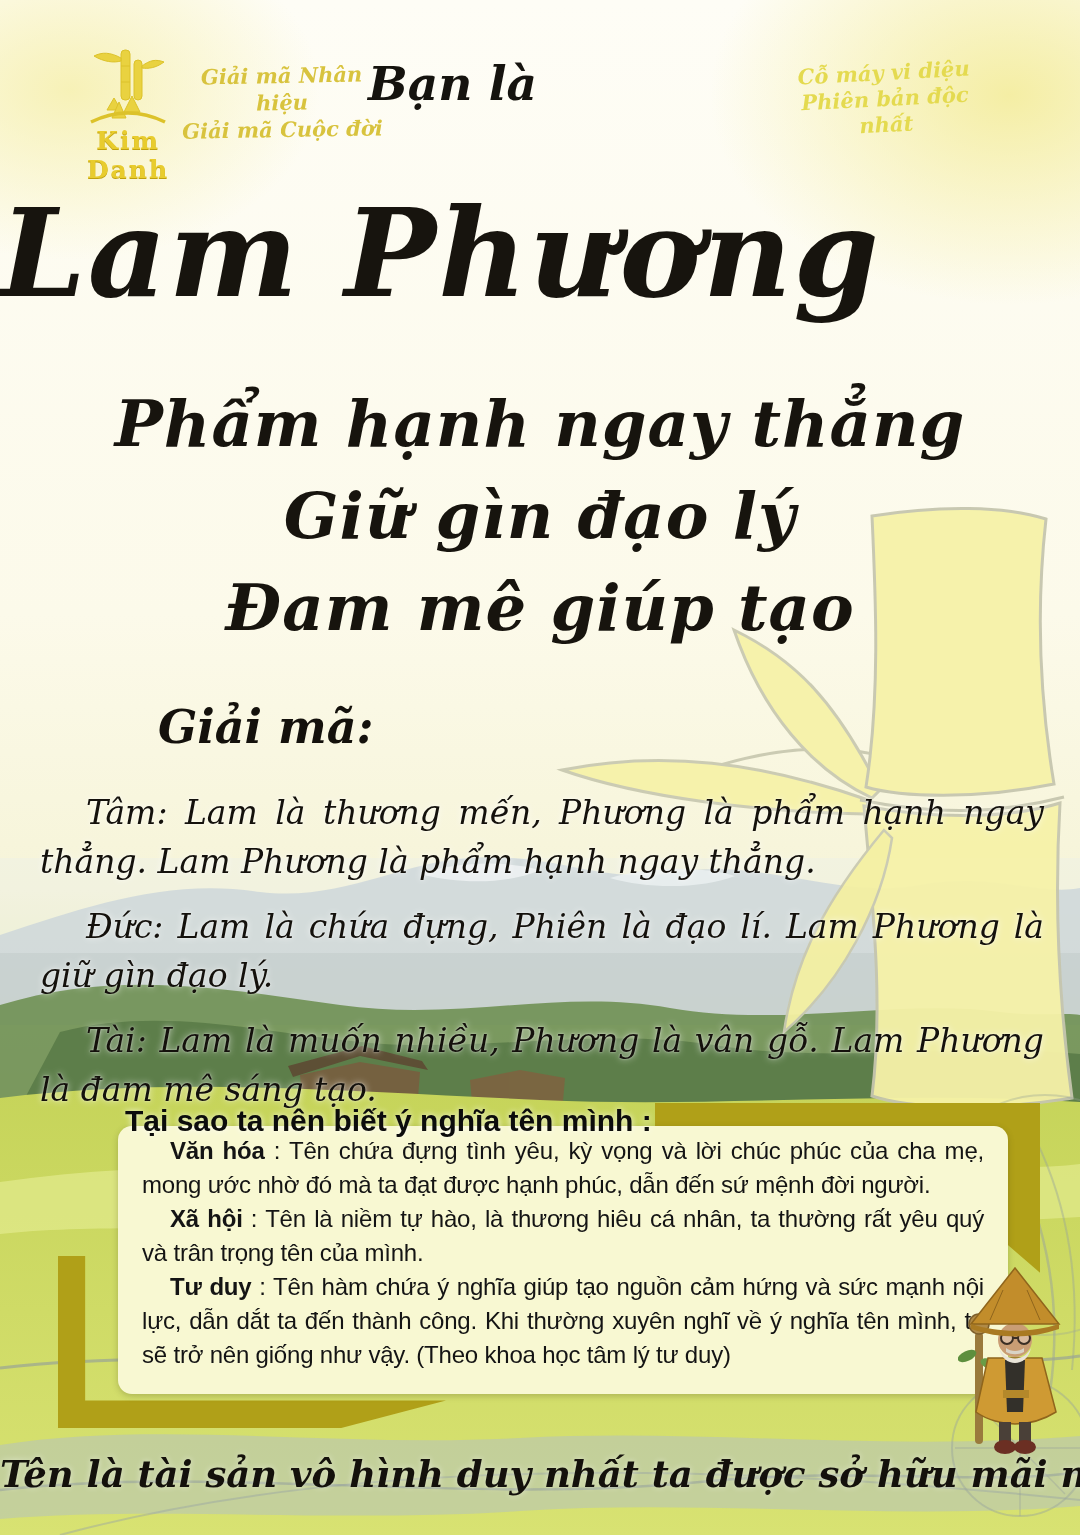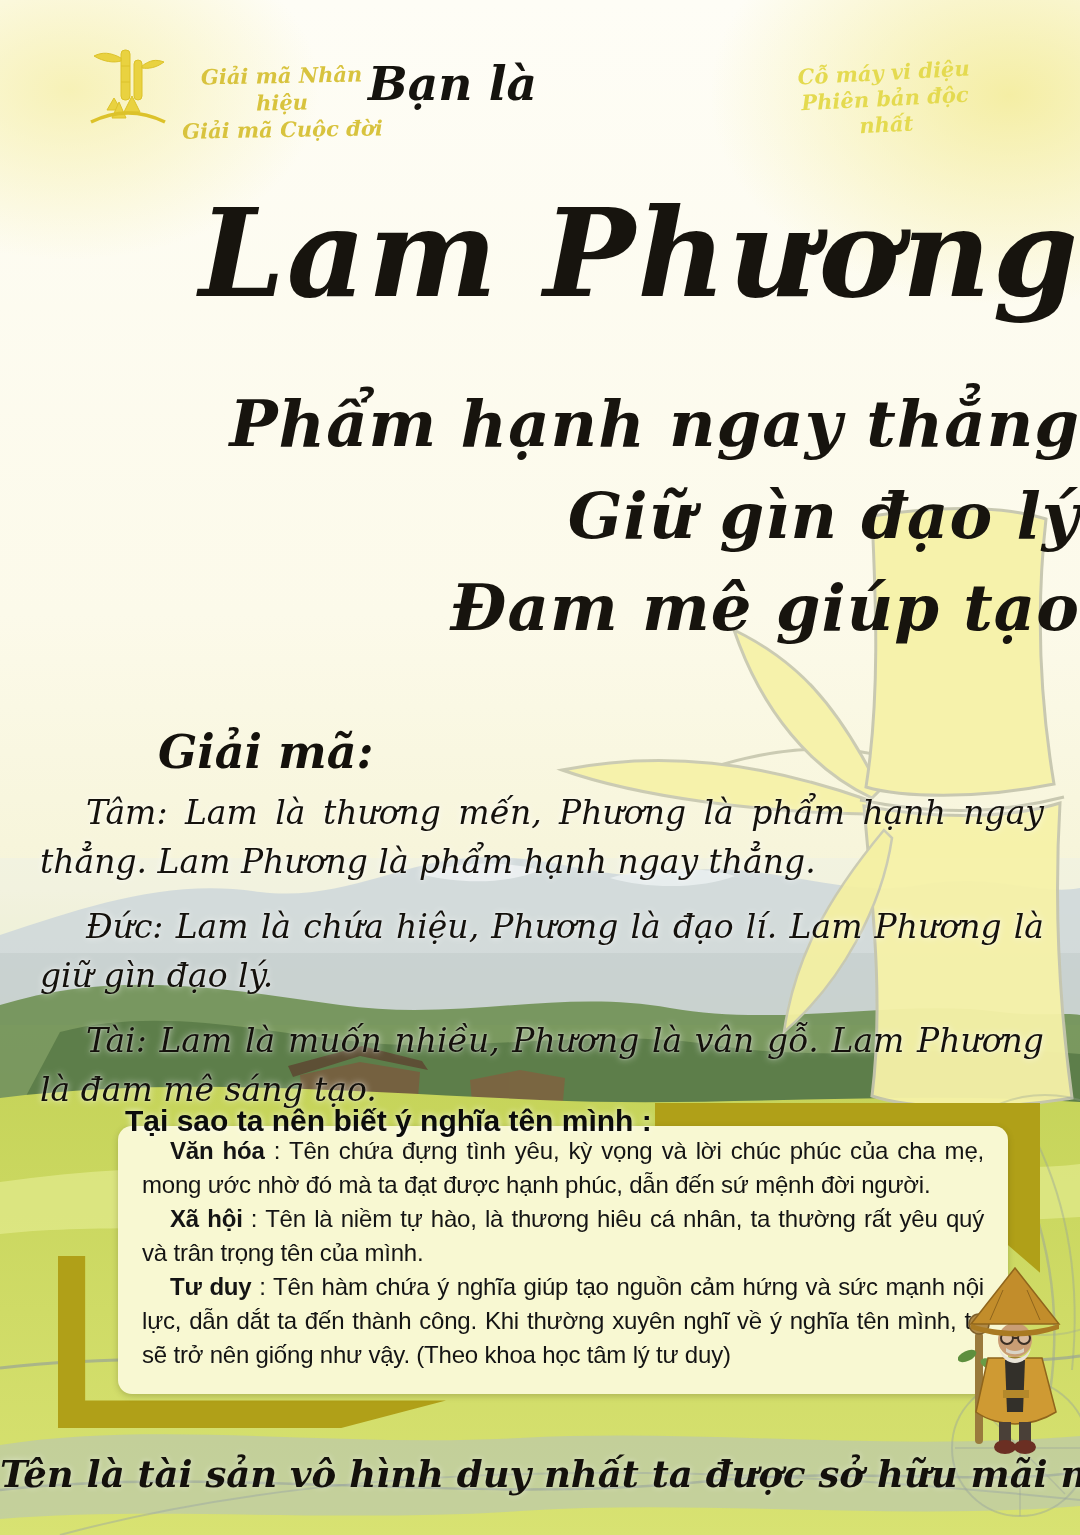--- a/index.html
+++ b/index.html
@@ -28,34 +28,34 @@
     font-style:italic;font-weight:bold;font-size:47px;color:#15130e;
   }
   .tagline-right{
     left:780px;top:60px;width:210px;text-align:center;
     font-style:italic;font-size:21px;line-height:26px;color:#e4da50;
     font-weight:bold;transform:rotate(-3deg);
   }
 
   
   .main-name{
-    left:0;top:168px;width:1080px;text-align:right;
+    left:0;top:168px;width:1080px;text-align:left;
     font-style:italic;font-weight:bold;font-size:122px;line-height:1.4;
     color:#17140e;letter-spacing:2px;
   }
-  .slogans{left:0;top:378px;width:1080px;text-align:right;}
+  .slogans{left:0;top:378px;width:1080px;text-align:center;}
   .slogan-line{
     font-style:italic;font-weight:bold;font-size:64px;line-height:92px;
     color:#17140e;letter-spacing:1px;
   }
 
   
   .decode-heading{
     left:158px;top:700px;font-style:italic;font-weight:bold;
-    font-size:46px;color:#14110c;margin-top:25px;
+    font-size:46px;color:#14110c;
   }
   .decode-body{
     left:24px;top:772px;width:1036px;
     font-style:italic;font-size:33px;line-height:49px;color:#14110c;
     text-align:justify;
     text-shadow:0 0 7px rgba(255,255,255,.75),0 0 2px rgba(255,255,255,.6);
   }
   .decode-body p{margin:16px;text-indent:46px;}
 
   
@@ -176,20 +176,21 @@
         <line x1="33" y1="36" x2="42" y2="36"></line>
         <rect x="46" y="14" width="8" height="40" rx="4"></rect>
         <path d="M33,12 C22,6 14,6 6,10 C16,16 26,17 33,15 Z"></path>
         <path d="M54,20 C62,14 68,13 76,16 C68,22 60,23 54,22 Z"></path>
         <path d="M26,52 L33,64 L19,64 Z"></path>
         <path d="M44,50 L52,66 L36,66 Z"></path>
         <path d="M31,56 L38,72 L24,72 Z"></path>
       </g>
       <path d="M3,76 Q40,58 77,76" stroke="#dcc22a" stroke-width="3.5" fill="none"></path>
     </svg>
+    <div class="logo-brand">Kim Danh</div>
   </div>
 
   <div class="abs tagline-left">
     <div>Giải mã Nhân hiệu</div>
     <div>Giải mã Cuộc đời</div>
   </div>
 
   <div class="abs intro-text">Bạn là</div>
 
   <div class="abs tagline-right">
@@ -201,21 +202,21 @@
 
   <div class="abs slogans">
     <div class="slogan-line">Phẩm hạnh ngay thẳng</div>
     <div class="slogan-line">Giữ gìn đạo lý</div>
     <div class="slogan-line">Đam mê giúp tạo</div>
   </div>
 
   <div class="abs decode-heading">Giải mã:</div>
   <div class="abs decode-body">
     <p>Tâm: Lam là thương mến, Phương là phẩm hạnh ngay thẳng. Lam Phương là phẩm hạnh ngay thẳng.</p>
-    <p>Đức: Lam là chứa hiệu, Phương là đạo lí. Lam Phương là giữ gìn đạo lý.</p>
+    <p>Đức: Lam là chứa đựng, Phiên là đạo lí. Lam Phương là giữ gìn đạo lý.</p>
     <p>Tài: Lam là muốn nhiều, Phương là vân gỗ. Lam Phương là đam mê sáng tạo.</p>
   </div>
 
   <div class="abs why-heading">Tại sao ta nên biết ý nghĩa tên mình :</div>
 
   <div class="abs why-box">
     <p><b class="why-label">Văn hóa</b><span> : Tên chứa đựng tình yêu, kỳ vọng và lời chúc phúc của cha mẹ, mong ước nhờ đó mà ta đạt được hạnh phúc, dẫn đến sứ mệnh đời người.</span></p>
     <p><b class="why-label">Xã hội</b><span> : Tên là niềm tự hào, là thương hiêu cá nhân, ta thường rất yêu quý và trân trọng tên của mình.</span></p>
     <p><b class="why-label">Tư duy</b><span> : Tên hàm chứa ý nghĩa giúp tạo nguồn cảm hứng và sức mạnh nội lực, dẫn dắt ta đến thành công. Khi thường xuyên nghĩ về ý nghĩa tên mình, ta sẽ trở nên giống như vậy. (Theo khoa học tâm lý tư duy)</span></p>
   </div>

